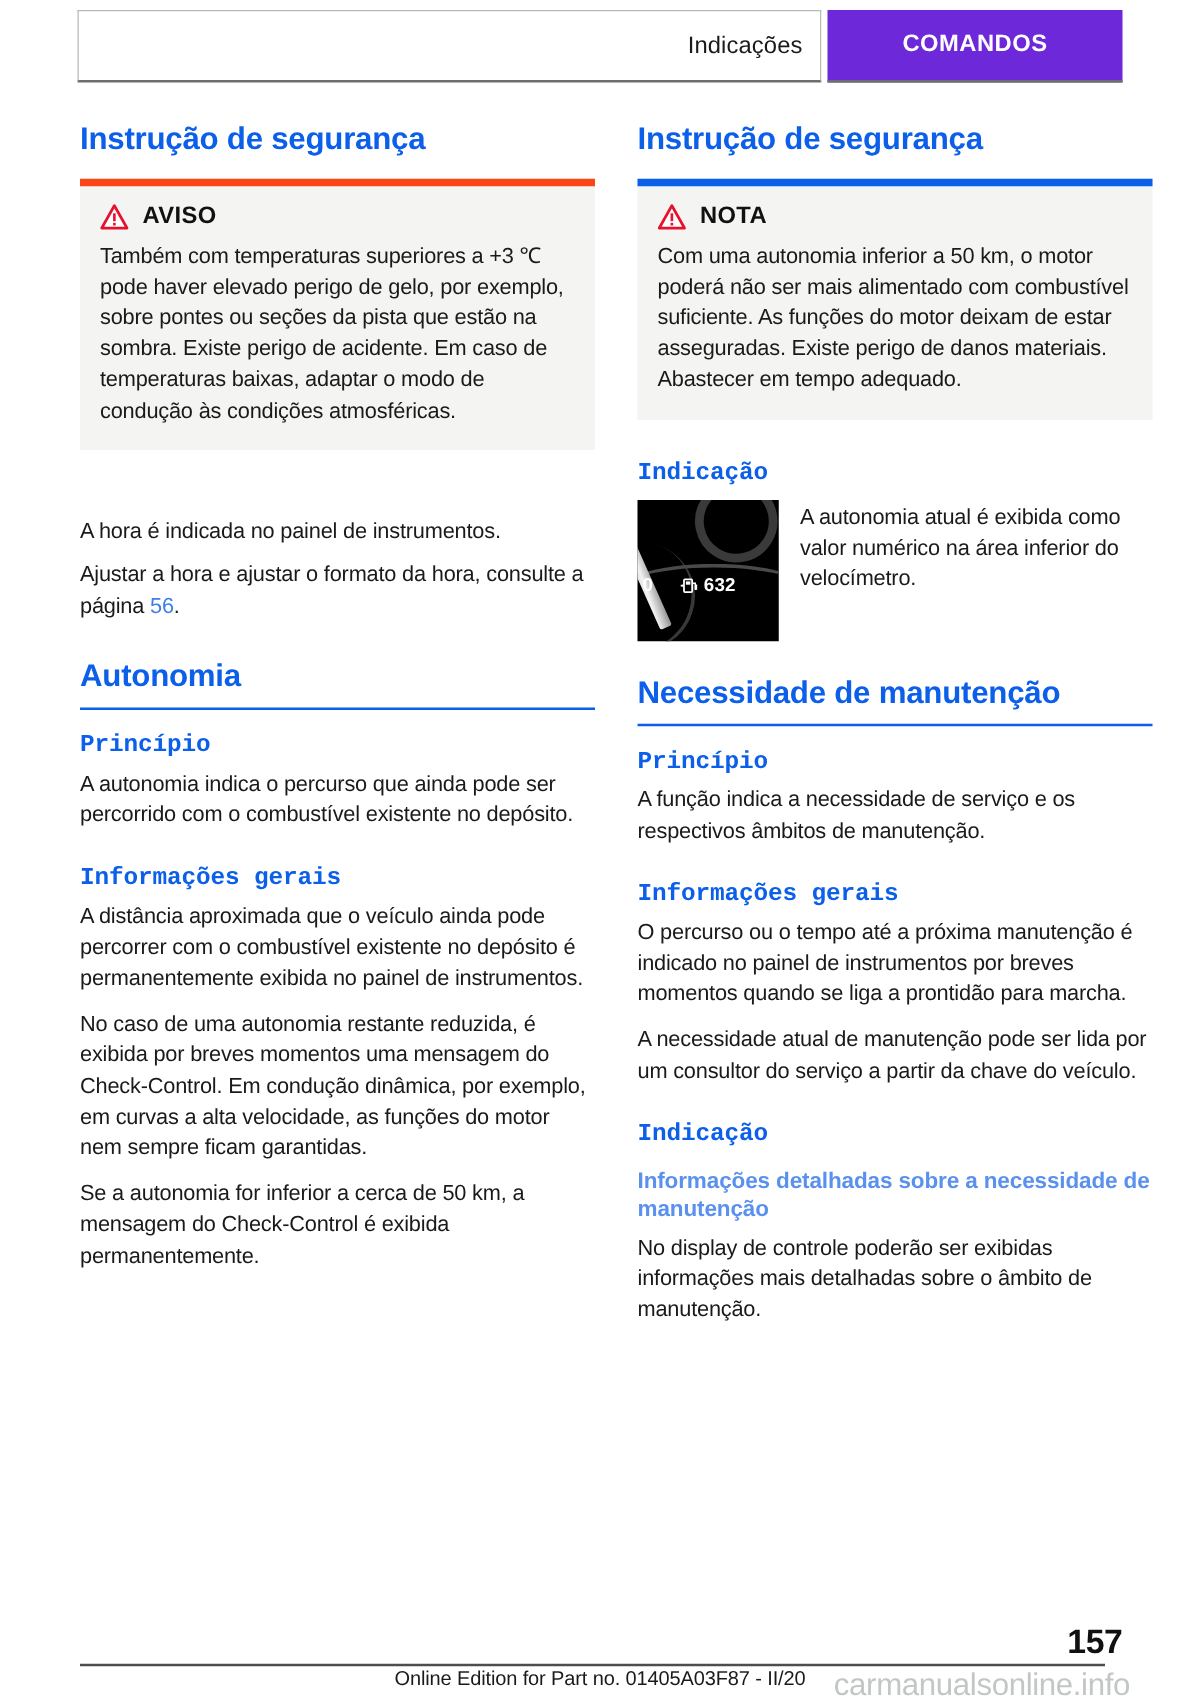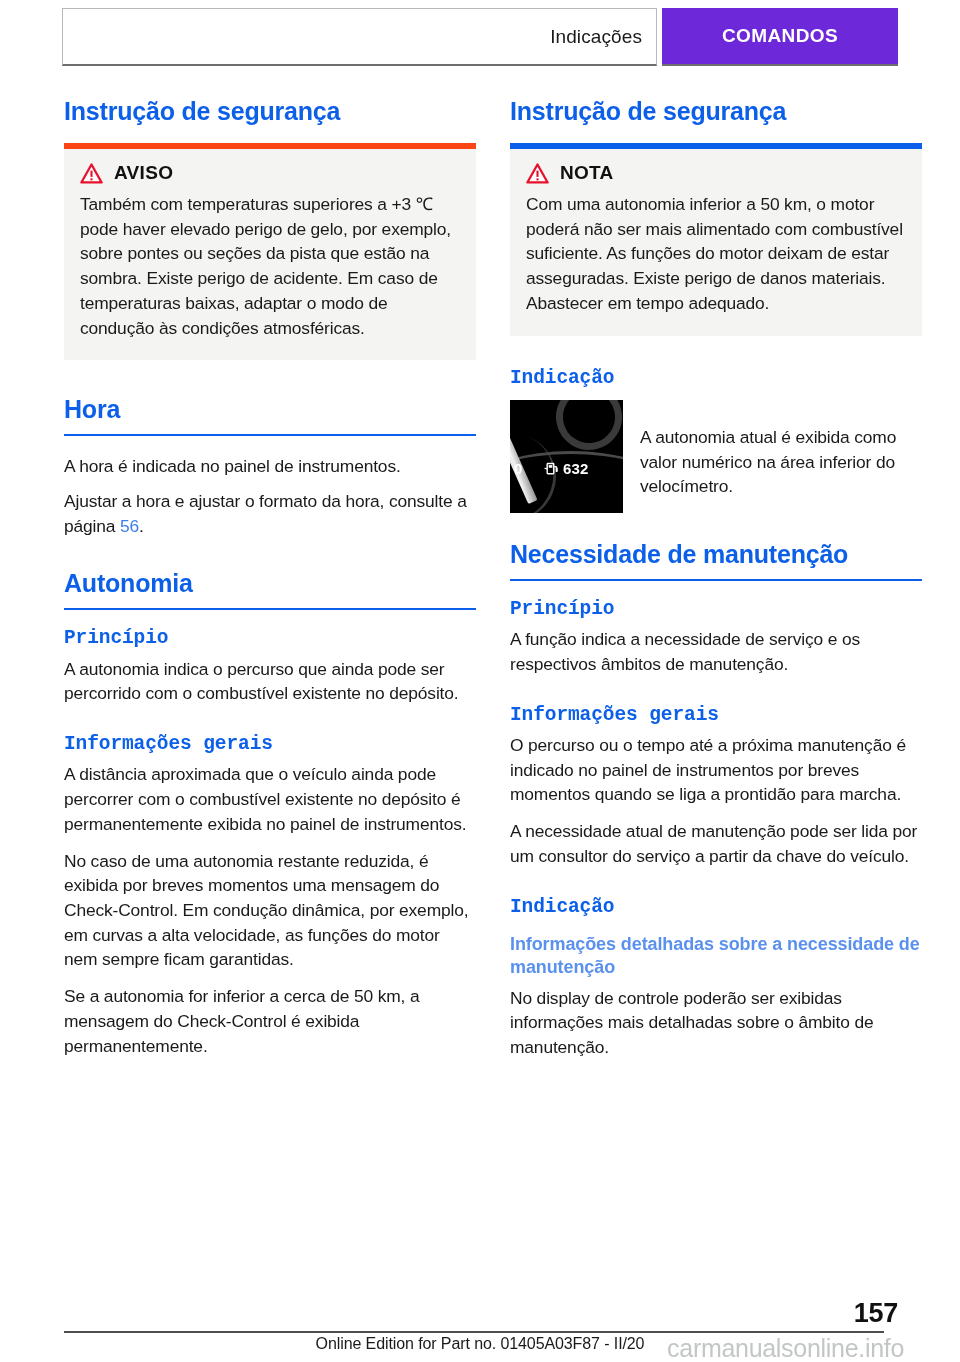--- a/index.html
+++ b/index.html
@@ -200,21 +200,21 @@
   .cluster .range-grp {
     position: absolute;
     left: 34px; top: 60px;
     display: flex; align-items: center; gap: 4px;
   }
   .cluster .pump-icon { width: 15px; height: 15px; display: block; }
   .cluster .range-val {
     font-size: 15px; font-weight: bold; color: #ffffff;
     letter-spacing: 0.2px;
   }
-  .fig-row .fig-text { flex: 1 1 auto; padding-top: 1px; margin-top: 24px; }
+  .fig-row .fig-text { flex: 1 1 auto; padding-top: 1px; }
 
   
   .footer { position: absolute; left: 0; top: 1290px; width: 960px; height: 72px; }
 
   .footer-rule {
     position: absolute;
     left: 64px; top: 41px;
     width: 820px; height: 2px;
     background: #4d4d4d;
   }
@@ -283,21 +283,20 @@
               <rect x="10.9" y="16" width="2.2" height="2.2" fill="#E8112D"></rect>
             </svg>
           </span>
           <span class="label">AVISO</span>
         </div>
         <p class="body">Também com temperaturas superiores a +3 ℃ pode haver elevado perigo de gelo, por exemplo, sobre pontes ou seções da pista que estão na sombra. Existe perigo de acidente. Em caso de temperaturas baixas, adaptar o modo de condução às condições atmosféricas.</p>
       </div>
 
       <div class="sp-34"></div>
 
-      <div class="h1 rule">Hora</div>
 
       <div class="sp-18"></div>
 
       <p class="body">A hora é indicada no painel de instrumentos.</p>
 
       <div class="sp-10"></div>
 
       <p class="body"><span>Ajustar a hora e ajustar o formato da hora, consulte a página </span><span class="xref">56</span><span>.</span></p>
 
       <div class="sp-30"></div>

